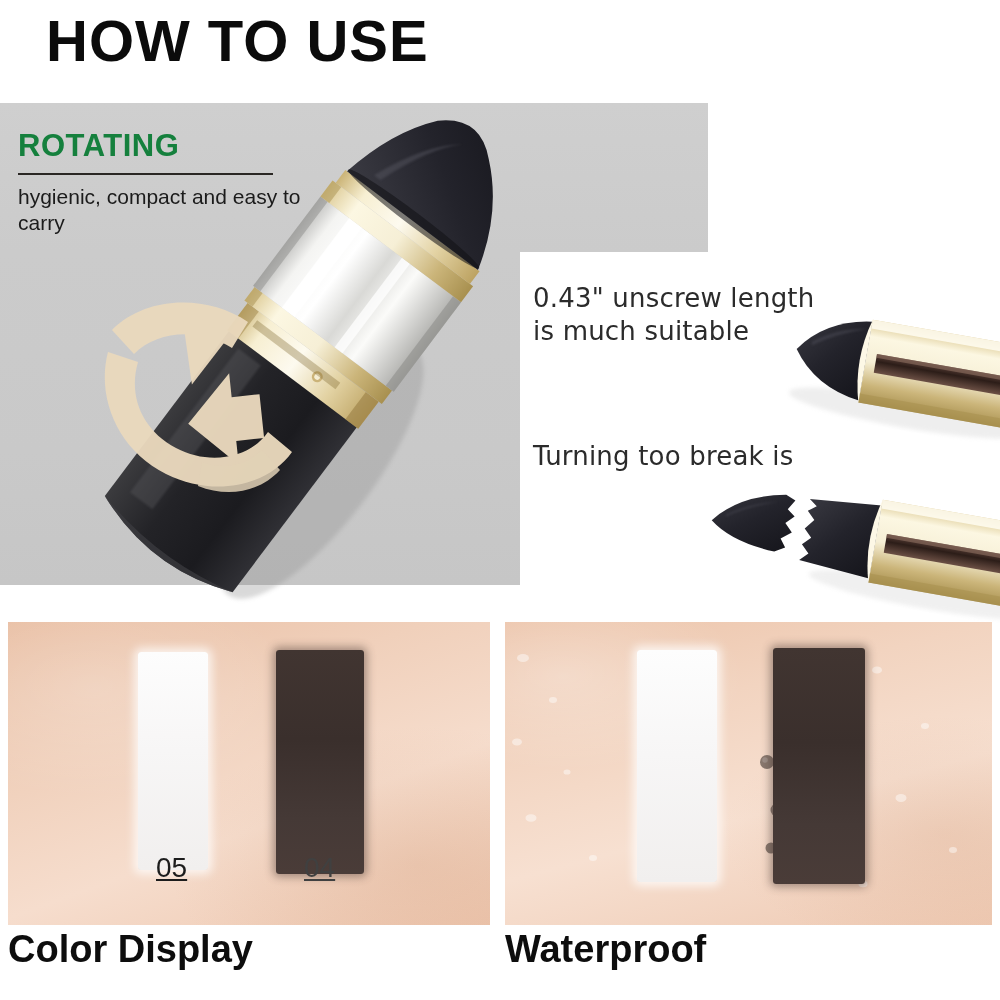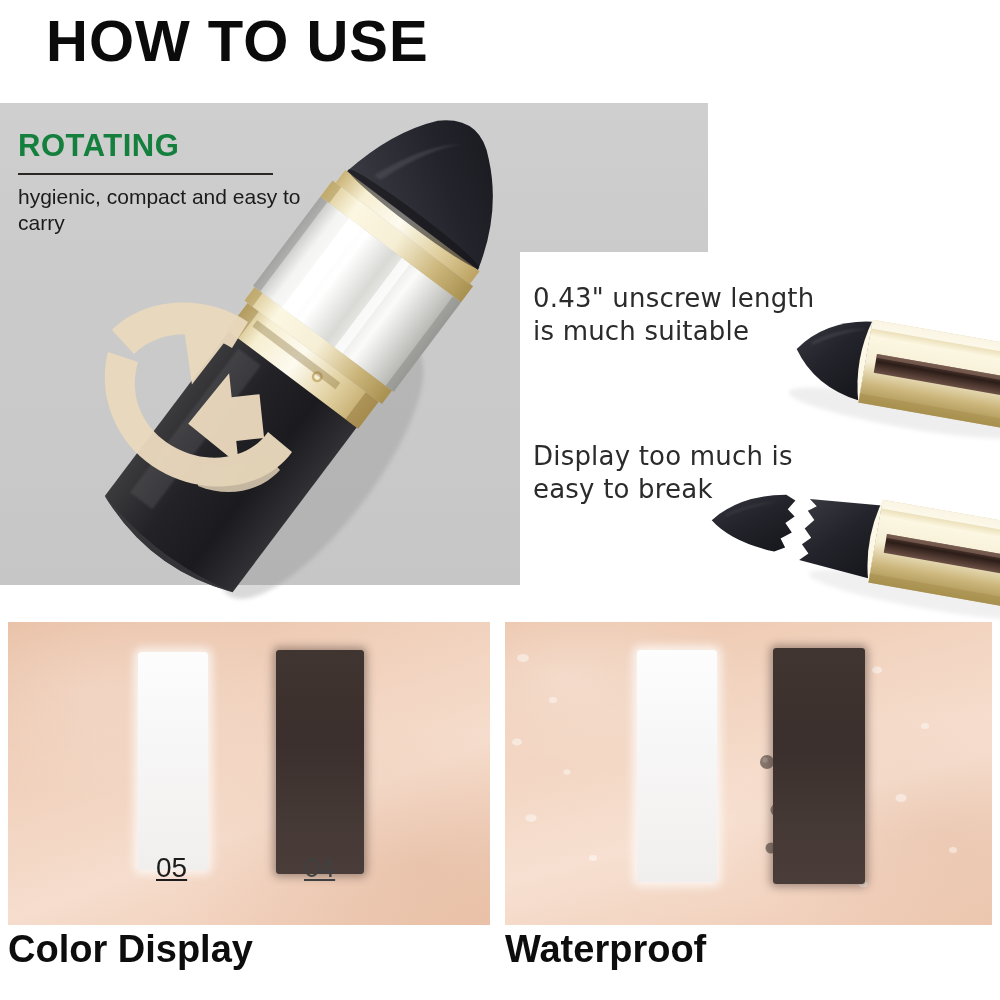--- a/index.html
+++ b/index.html
@@ -128,22 +128,21 @@
     <div class="cap-rule"></div>
     <div class="cap-sub">hygienic, compact and easy to carry</div>
   </div>
 
   <div class="white-card">
     <div class="note note-1">
       <div>0.43" unscrew length</div>
       <div>is much suitable</div>
     </div>
     <div class="note note-2">
-      <div>Display too much is</div>
-      <div>easy to break</div>
+      <div>Turning too break is</div>
     </div>
   </div>
 
   <svg class="art" viewBox="0 0 1000 1000">
     <defs>
       <linearGradient id="gGold" x1="0" y1="0" x2="0" y2="1">
         <stop offset="0%" stop-color="#cbb477"></stop>
         <stop offset="18%" stop-color="#f7efd2"></stop>
         <stop offset="45%" stop-color="#fdfaef"></stop>
         <stop offset="72%" stop-color="#e3d3a4"></stop>

